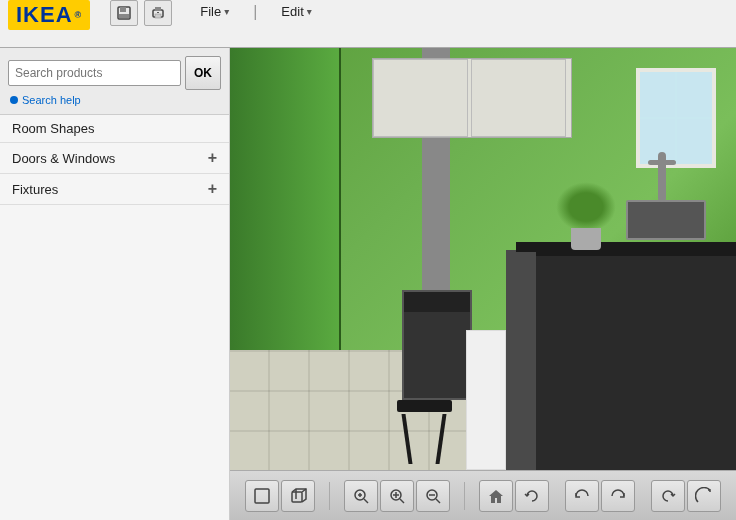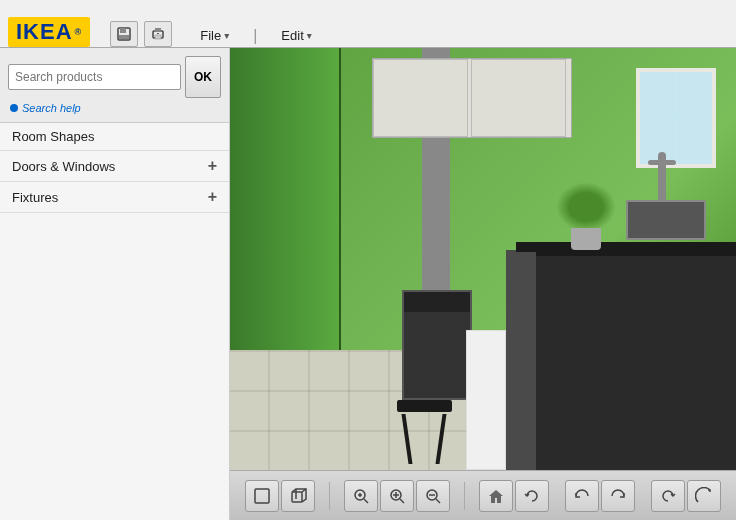--- a/index.html
+++ b/index.html
@@ -8,21 +8,21 @@
       height: 520px;
       overflow: hidden;
       font-family: Arial, sans-serif;
       font-size: 13px;
       background: #d0d0d0;
     }
 
     
     #topbar {
       display: flex;
-      align-items: flex-end;
+      align-items: flex-start;
       background: #f0f0f0;
       border-bottom: 1px solid #aaa;
       height: 48px;
       padding: 0 8px;
       gap: 8px;
     }
     #ikea-logo {
       background: #ffcc00;
       color: #003399;
       font-weight: 900;
@@ -113,36 +113,35 @@
     #search-input {
       flex: 1;
       height: 26px;
       border: 1px solid #999;
       border-radius: 2px;
       padding: 7px 6px;
       font-size: 12px;
       background: white;
     }
     #search-ok-btn {
-      height: 42px;
+      height: 34px;
       padding: 0 8px;
       background: linear-gradient(to bottom, #f5f5f5, #ddd);
       border: 1px solid #999;
       border-radius: 2px;
       font-size: 12px;
       cursor: pointer;
       font-weight: bold;
     }
     #search-help-row {
       display: flex;
       align-items: center;
       gap: 4px;
       margin-top: 4px;
       padding-left: 2px;
-      font-style: italic;
     }
     #search-help-link {
       color: #0066cc;
       font-size: 11px;
       cursor: pointer;
       text-decoration: none;
     }
 
     
     #room-layout-header {

